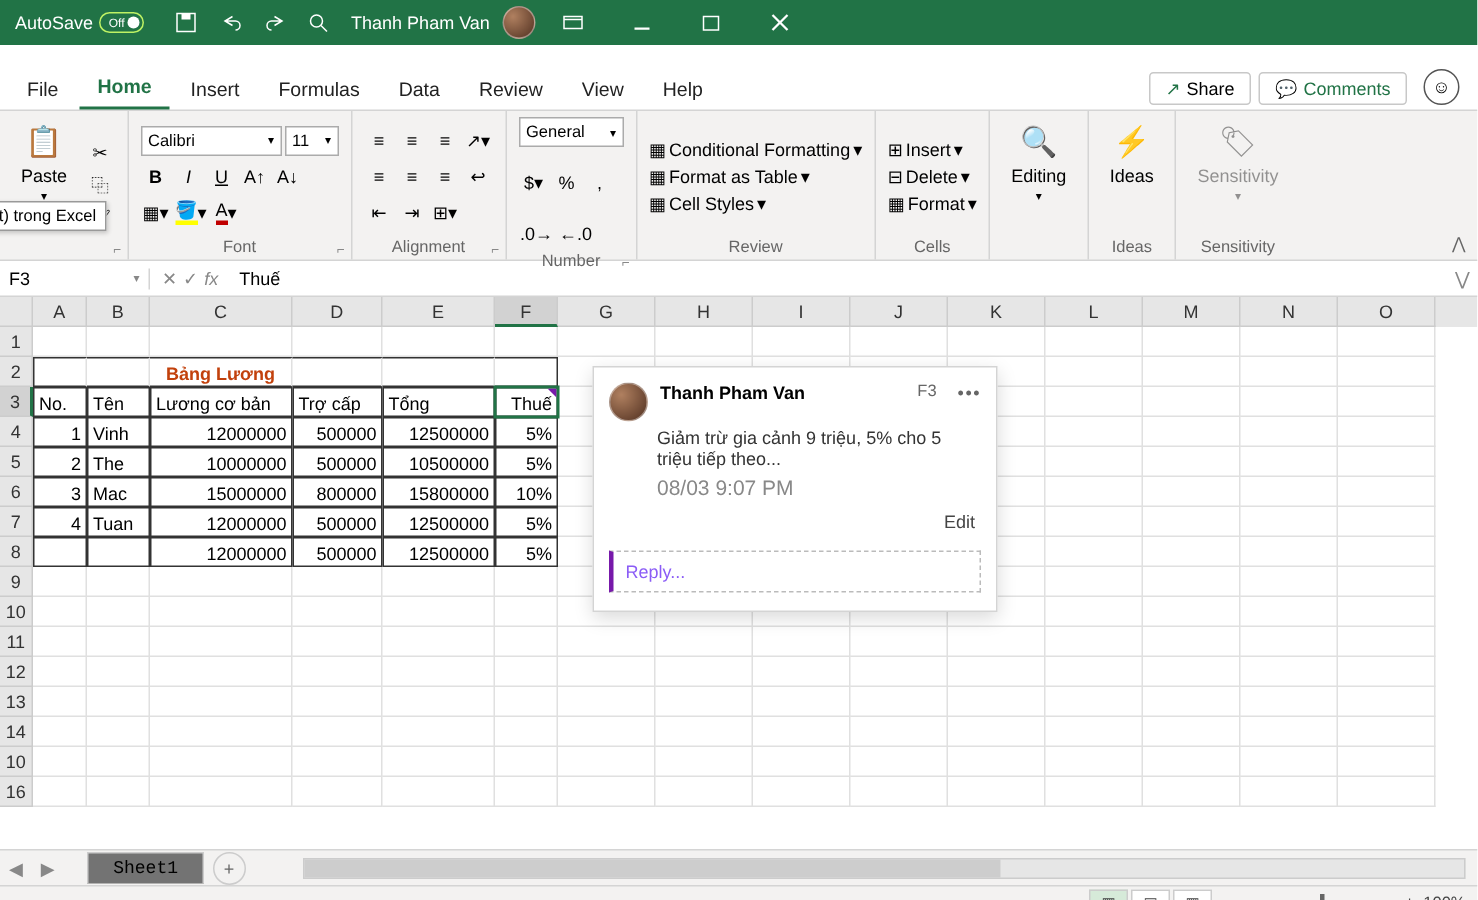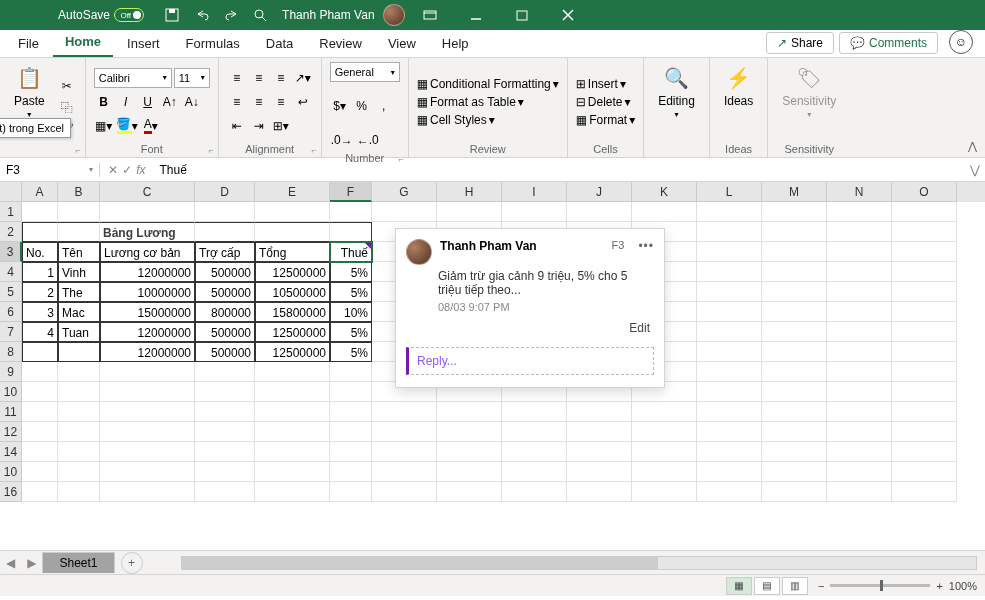--- a/index.html
+++ b/index.html
@@ -1,32 +1,32 @@
 <!DOCTYPE html>
 <html><head>
 <meta charset="utf-8">
 <style>
 * { box-sizing: border-box; margin: 0; padding: 0; font-family: "Segoe UI", sans-serif; }
 body { background: #fff; width: 985px; height: 600px; overflow: hidden; position: relative; }
 
 
 .titlebar { height: 30px; background: #217346; display: flex; align-items: center; color: #fff; font-size: 12px; padding: 0 4px; }
-.titlebar .autosave { display: flex; align-items: center; gap: 4px; padding: 0 6px; margin-left: 48px; }
+.titlebar .autosave { display: flex; align-items: center; gap: 4px; padding: 0 6px; }
 .titlebar .toggle { width: 30px; height: 14px; border: 1px solid #bef264; border-radius: 8px; display: flex; align-items: center; padding: 0 2px; font-size: 8px; justify-content: flex-end; }
 .titlebar .toggle-dot { width: 8px; height: 8px; background: #fff; border-radius: 50%; margin-left: 2px; }
 .titlebar .qat { display: flex; gap: 2px; margin-left: 8px; }
 .titlebar .qat-btn { width: 28px; height: 24px; display: flex; align-items: center; justify-content: center; }
 .titlebar .filename { flex: 1; text-align: center; }
 .titlebar .filename span.saved { font-size: 10px; opacity: .9; }
 .titlebar .right { display: flex; align-items: center; gap: 4px; }
 .titlebar .win-btn { width: 42px; height: 30px; display: flex; align-items: center; justify-content: center; }
 .avatar { width: 22px; height: 22px; border-radius: 50%; background: radial-gradient(circle at 30% 30%, #b08060, #503020); border: 1px solid rgba(255,255,255,.4); }
 
 
-.menutabs { height: 28px; background: #fff; border-bottom: 1px solid #d4d4d4; display: flex; align-items: flex-end; padding: 0 6px; gap: 2px; }
+.menutabs { height: 44px; background: #fff; border-bottom: 1px solid #d4d4d4; display: flex; align-items: flex-end; padding: 0 6px; gap: 2px; }
 .menutabs .tab { padding: 6px 12px; font-size: 13px; color: #222; }
 .menutabs .tab.active { border-bottom: 2px solid #217346; color: #217346; font-weight: 600; }
 .menutabs .spacer { flex: 1; }
 .menutabs .share-btn, .menutabs .comments-btn { border: 1px solid #c8c8c8; padding: 3px 10px; font-size: 12px; border-radius: 3px; display: flex; align-items: center; gap: 4px; margin: 0 3px 3px 0; }
 .menutabs .comments-btn { color: #217346; }
 .menutabs .smiley { width: 24px; height: 24px; border: 1.2px solid #555; border-radius: 50%; margin: 0 6px 3px 6px; font-size: 12px; display: flex; align-items: center; justify-content: center; }
 
 
 .ribbon { height: 100px; background: #f3f2f1; border-bottom: 1px solid #d4d4d4; display: flex; font-size: 12px; position: relative; }
 .group { border-right: 1px solid #d4d4d4; padding: 4px 8px 2px 8px; display: flex; flex-direction: column; }
@@ -59,43 +59,43 @@
 .row { display: flex; height: 20px; font-size: 12px; }
 .rh { width: 22px; background: #e6e6e6; border-right: 1px solid #ccc; border-bottom: 1px solid #ccc; text-align: center; line-height: 20px; color: #333; }
 .rh.sel { background: #d2d2d2; border-right: 2px solid #217346; }
 .cell { border-right: 1px solid #e0e0e0; border-bottom: 1px solid #e0e0e0; padding: 0 3px; line-height: 20px; overflow: hidden; white-space: nowrap; }
 .cell.bd { border: 1px solid #333; }
 .cell.bd-t { border-top: 1px solid #333; }
 .cell.bd-b { border-bottom: 1px solid #333; }
 .cell.bd-l { border-left: 1px solid #333; }
 .cell.bd-r { border-right: 1px solid #333; }
 .cell.num { text-align: right; }
-.cell.title { color: #404040; font-weight: bold; text-align: left; }
+.cell.title { color: #c2410c; font-weight: bold; text-align: center; }
 .cell.active { outline: 2px solid #217346; outline-offset: -1px; position: relative; }
 .comment-mark { position: absolute; top: 0; right: 0; width: 0; height: 0; border-left: 6px solid transparent; border-top: 6px solid #7719aa; }
 
 
 .cA{width:36px}.cB{width:42px}.cC{width:95px}.cD{width:60px}.cE{width:75px}.cF{width:42px}
 .cG,.cH,.cI,.cJ,.cK,.cL,.cM,.cN,.cO{width:65px}
 
 
 .comment-pop { position: absolute; left: 395px; top: 46px; width: 270px; background: #fff; border: 1px solid #d4d4d4; box-shadow: 0 4px 12px rgba(0,0,0,.15); font-size: 12px; z-index: 10; }
 .comment-pop .chead { display: flex; padding: 10px 10px 4px 10px; gap: 8px; }
 .comment-pop .cname { font-weight: 600; }
 .comment-pop .cref { color: #666; font-size: 11px; margin-left: auto; }
 .comment-pop .cmore { color: #666; margin-left: 6px; letter-spacing: 1px; }
 .comment-pop .cbody { padding: 0 10px 4px 42px; color: #333; }
-.comment-pop .ctime { padding: 0 10px 8px 42px; color: #888; font-size: 11px; }
+.comment-pop .ctime { padding: 0 10px 8px 42px; color: #888; font-size: 14px; }
 .comment-pop .cedit { text-align: right; padding: 0 14px 8px 0; color: #444; }
 .comment-pop .creply { margin: 4px 10px 12px 10px; border: 1px dashed #bbb; border-left: 3px solid #7719aa; padding: 6px 8px; color: #8b5cf6; }
 
 
 .sheettabs { height: 24px; border-top: 1px solid #d4d4d4; display: flex; align-items: center; font-size: 12px; background: #f3f2f1; }
 .sheettabs .nav { padding: 0 6px; color: #888; }
-.sheet-tab { background: #a3a3a3; border: 1px solid #ccc; border-bottom: none; padding: 3px 16px; margin-left: 0; }
+.sheet-tab { background: #737373; border: 1px solid #ccc; border-bottom: none; padding: 3px 16px; margin-left: 16px; font-family: Liberation Mono, monospace; }
 .sheettabs .plus { width: 22px; height: 22px; border: 1px solid #ccc; border-radius: 50%; margin-left: 6px; text-align: center; line-height: 20px; color: #666; }
 .sheettabs .hscroll { flex: 1; margin: 0 8px; height: 14px; background: #e6e6e6; border: 1px solid #ccc; position: relative; }
 .sheettabs .hscroll .thumb { position: absolute; left: 0; width: 60%; height: 100%; background: #cdcdcd; }
 
 
 .statusbar { height: 22px; background: #f3f2f1; border-top: 1px solid #d4d4d4; display: flex; align-items: center; font-size: 11px; padding: 0 8px; gap: 10px; justify-content: flex-end; color: #444; }
 .view-btns { display: flex; gap: 2px; }
 .vb { width: 26px; height: 18px; border: 1px solid #ccc; background: #fff; display: flex; align-items: center; justify-content: center; font-size: 10px; }
 .vb.active { background: #d6ead9; }
 .zoom { display: flex; align-items: center; gap: 6px; }
@@ -205,21 +205,21 @@
       </div>
     </div>
     <div class="group-label">
         <span class="dlg">⌐</span>
       </div>
   </div>
 
   <div class="group">
     <div class="group-body vstack" style="gap:4px">
       <div class="hstack">
-        <div class="rb-sel" style="width:78px">
+        <div class="rb-sel" style="width:94px">
             <span>Calibri</span>
             <span style="margin-left:auto;font-size:8px">▾</span>
           </div>
         <div class="rb-sel" style="width:36px">
             <span>11</span>
             <span style="margin-left:auto;font-size:8px">▾</span>
           </div>
       </div>
       <div class="hstack">
         <div class="rb-btn">
@@ -582,20 +582,38 @@
         <div class="cell cH"></div>
         <div class="cell cI"></div>
         <div class="cell cJ"></div>
         <div class="cell cK"></div>
         <div class="cell cL"></div>
         <div class="cell cM"></div>
         <div class="cell cN"></div>
         <div class="cell cO"></div>
       </div>
       <div class="row">
+        <div class="rh">13</div>
+        <div class="cell cA"></div>
+        <div class="cell cB"></div>
+        <div class="cell cC"></div>
+        <div class="cell cD"></div>
+        <div class="cell cE"></div>
+        <div class="cell cF"></div>
+        <div class="cell cG"></div>
+        <div class="cell cH"></div>
+        <div class="cell cI"></div>
+        <div class="cell cJ"></div>
+        <div class="cell cK"></div>
+        <div class="cell cL"></div>
+        <div class="cell cM"></div>
+        <div class="cell cN"></div>
+        <div class="cell cO"></div>
+      </div>
+      <div class="row">
         <div class="rh">14</div>
         <div class="cell cA"></div>
         <div class="cell cB"></div>
         <div class="cell cC"></div>
         <div class="cell cD"></div>
         <div class="cell cE"></div>
         <div class="cell cF"></div>
         <div class="cell cG"></div>
         <div class="cell cH"></div>
         <div class="cell cI"></div>

